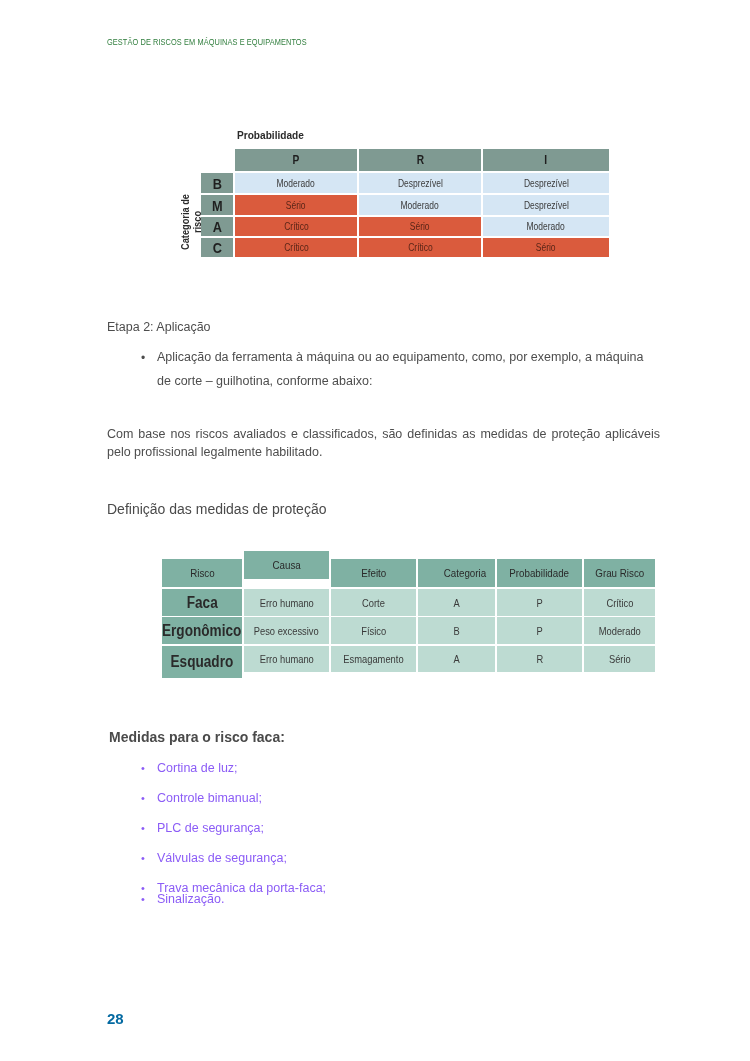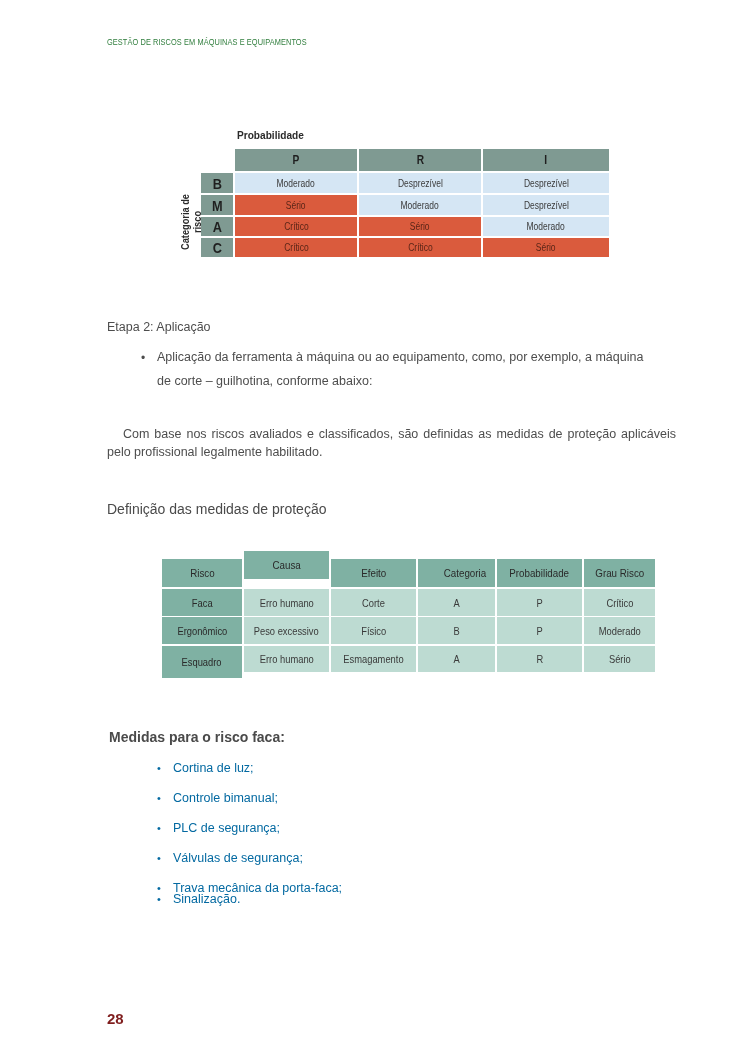--- a/index.html
+++ b/index.html
@@ -22,34 +22,34 @@
   .mx-head { background: #7f9a92; color: #1f1f1f; font-weight: bold; font-size: 12px; }
   .mx-rowlab { background: #7f9a92; color: #1f1f1f; font-weight: bold; font-size: 15px; }
   .mx-light { background: #d5e6f4; color: #3a3a3a; }
   .mx-red { background: #da5b3d; color: #5a2517; }
 
   
   .p { position: absolute; font-size: 12.5px; color: #4d4d4d; line-height: 1; }
   .bullet-dot { position: absolute; font-size: 12px; color: #4d4d4d; }
   .h2 { position: absolute; font-size: 14px; color: #4a4a4a; font-weight: normal; }
   .h2.bold { font-weight: bold; font-size: 14px; }
-  .justify { text-align: justify; text-align-last: justify; margin-left: 16px; }
+  .justify { text-align: justify; text-align-last: justify; }
 
   
   .pt { position: absolute; box-sizing: border-box; display: flex; align-items: center; justify-content: center;
         font-size: 11px; color: #3a3a3a; }
   .pt span { display: inline-block; transform: scaleX(0.85); white-space: nowrap; }
   .pt-head { background: #7fb1a3; color: #2a2a2a; font-weight: normal; font-size: 11.5px; }
-  .pt-rowlab { background: #7fb1a3; color: #2a2a2a; font-weight: normal; font-size: 11px; }
+  .pt-rowlab { background: #7fb1a3; color: #2a2a2a; font-weight: bold; font-size: 16px; }
   .pt-cell { background: #bddbd2; }
 
-  .list-item { position: absolute; left: 141px; font-size: 12.5px; color: #0369a1; margin-left: 16px; }
+  .list-item { position: absolute; left: 141px; font-size: 12.5px; color: #8b5cf6; }
   .list-item .dot { display: inline-block; width: 16px; font-size: 11px; }
 
-  .page-number { position: absolute; left: 107px; top: 1010px; font-size: 15px; font-weight: bold; color: #7f1d1d; }
+  .page-number { position: absolute; left: 107px; top: 1010px; font-size: 15px; font-weight: bold; color: #0369a1; }
 </style>
 </head>
 <body>
 
 <div class="running-header">GESTÃO DE RISCOS EM MÁQUINAS E EQUIPAMENTOS</div>
 
 <div>
   <div class="matrix-title">Probabilidade</div>
   <div class="matrix-side-label">Categoria de risco</div>
 

